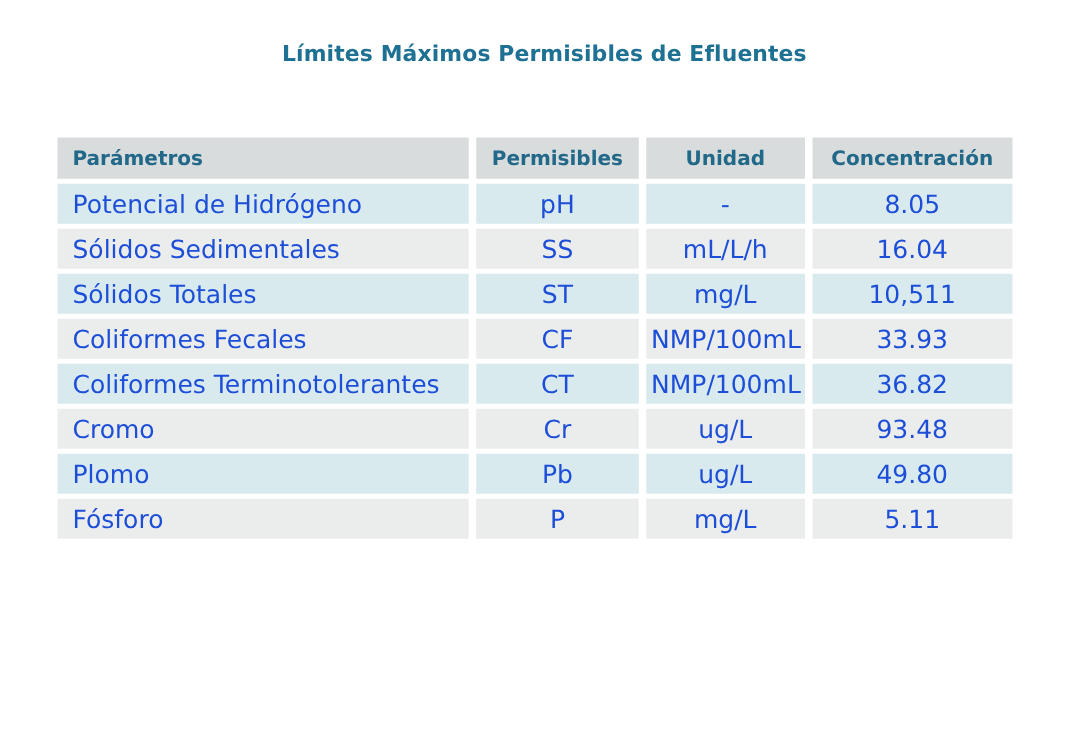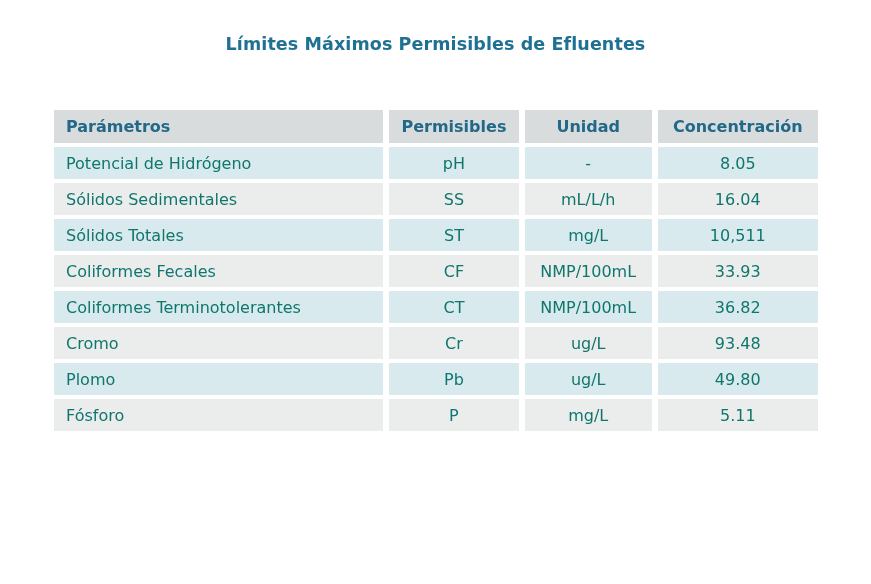--- a/index.html
+++ b/index.html
@@ -24,43 +24,43 @@
     width: 871px;
     text-align: center;
     font-size: 17.5px;
     font-weight: bold;
     color: #1e7193;
     line-height: 24px;
     letter-spacing: 0.1px;
   }
   table.limits {
     position: absolute;
-    left: 48px;
+    left: 40px;
     top: 106px;
     width: 776px;
     border-collapse: separate;
     border-spacing: 6px 4px;
     table-layout: fixed;
   }
   col.c-param  { width: 322px; }
   col.c-abrev  { width: 127px; }
   col.c-unidad { width: 124px; }
   col.c-conc   { width: 157px; }
   th {
     background: #d8dcdd;
     color: #226888;
     font-size: 16px;
     font-weight: bold;
     height: 33px;
     text-align: center;
     padding: 0 4px;
   }
   td {
-    font-size: 16px;
-    color: #0f766e;
+    font-size: 20px;
+    color: #1d4ed8;
     height: 32px;
     text-align: center;
     padding: 0 4px;
     white-space: nowrap;
     overflow: hidden;
   }
   th.left, td.left {
     text-align: left;
     padding-left: 12px;
   }

